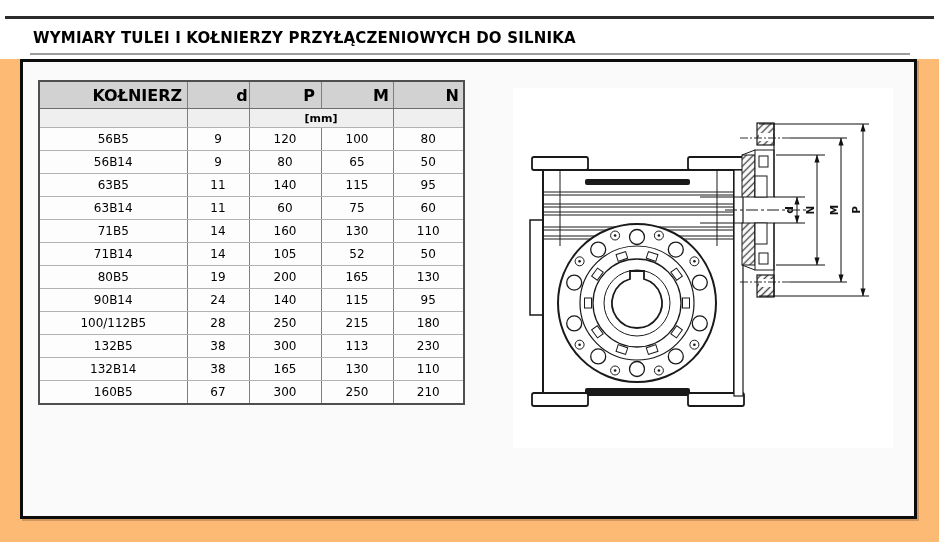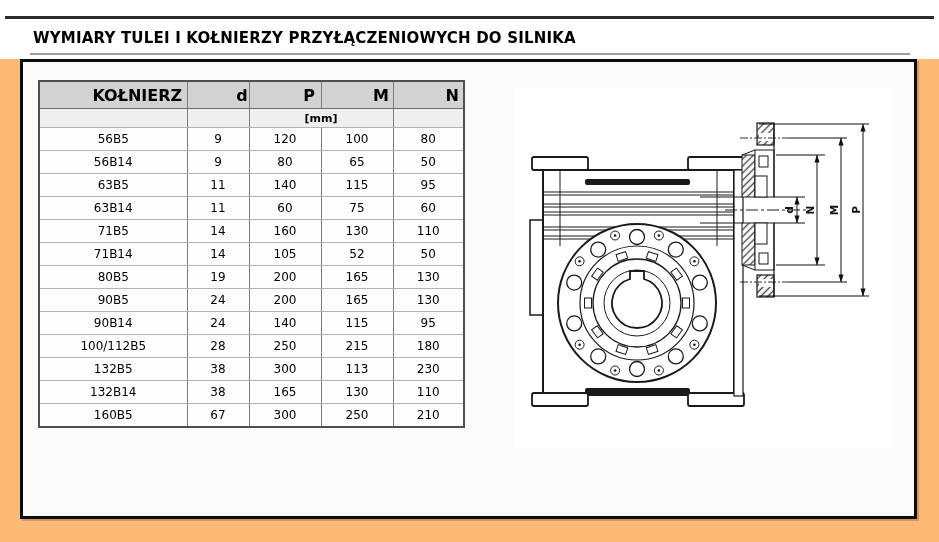--- a/index.html
+++ b/index.html
@@ -112,27 +112,20 @@
           <tr>
             <td>71B14</td>
             <td>14</td>
             <td>105</td>
             <td>52</td>
             <td>50</td>
           </tr>
           <tr>
             <td>80B5</td>
             <td>19</td>
-            <td>200</td>
-            <td>165</td>
-            <td>130</td>
-          </tr>
-          <tr>
-            <td>90B5</td>
-            <td>24</td>
             <td>200</td>
             <td>165</td>
             <td>130</td>
           </tr>
           <tr>
             <td>90B14</td>
             <td>24</td>
             <td>140</td>
             <td>115</td>
             <td>95</td>

